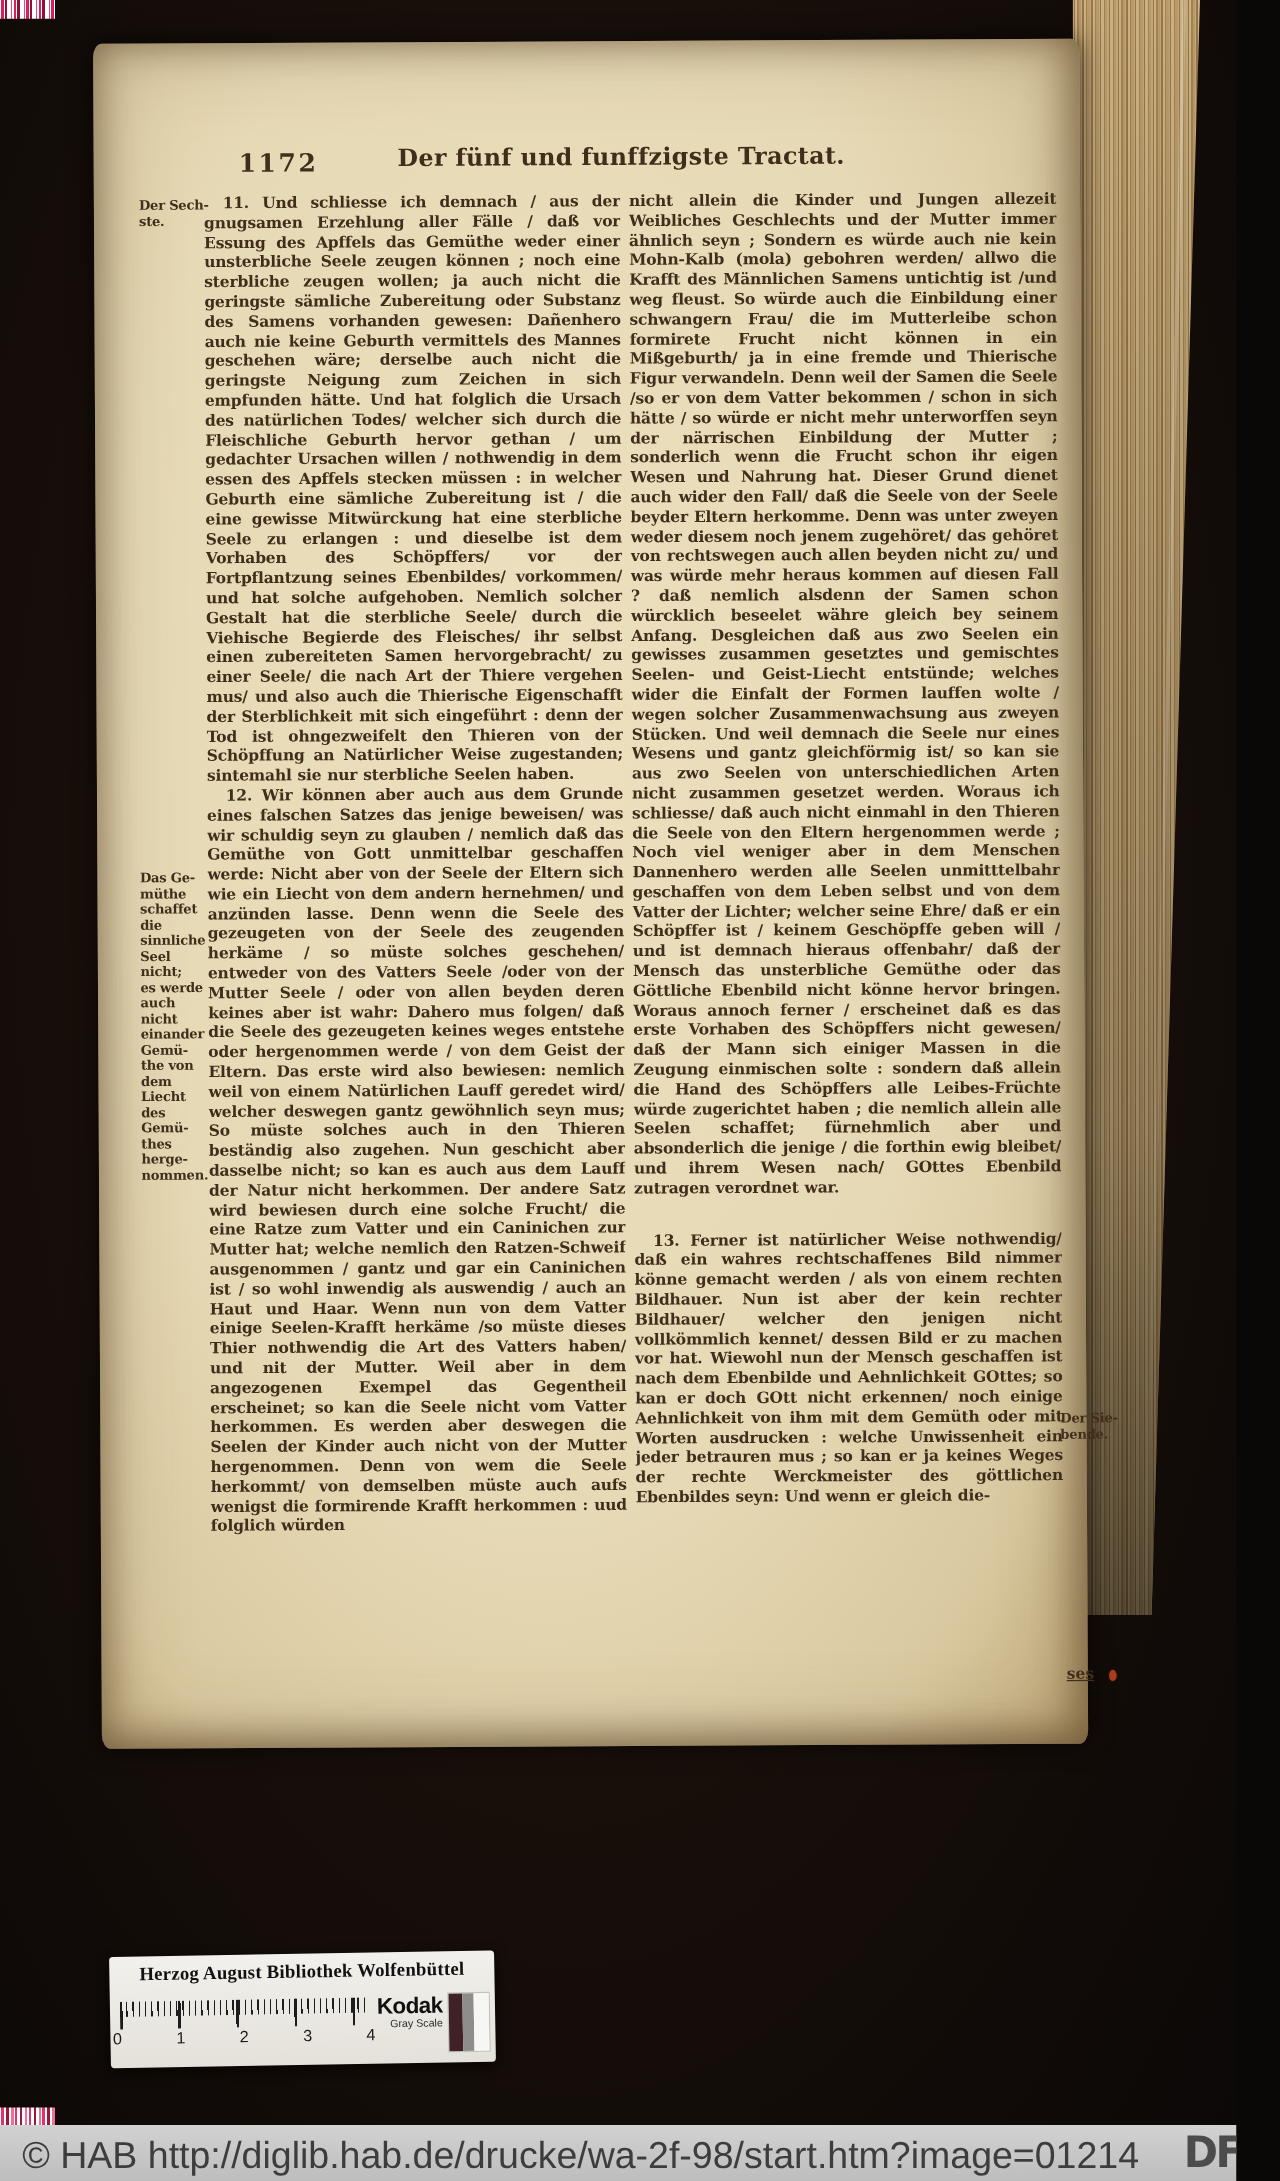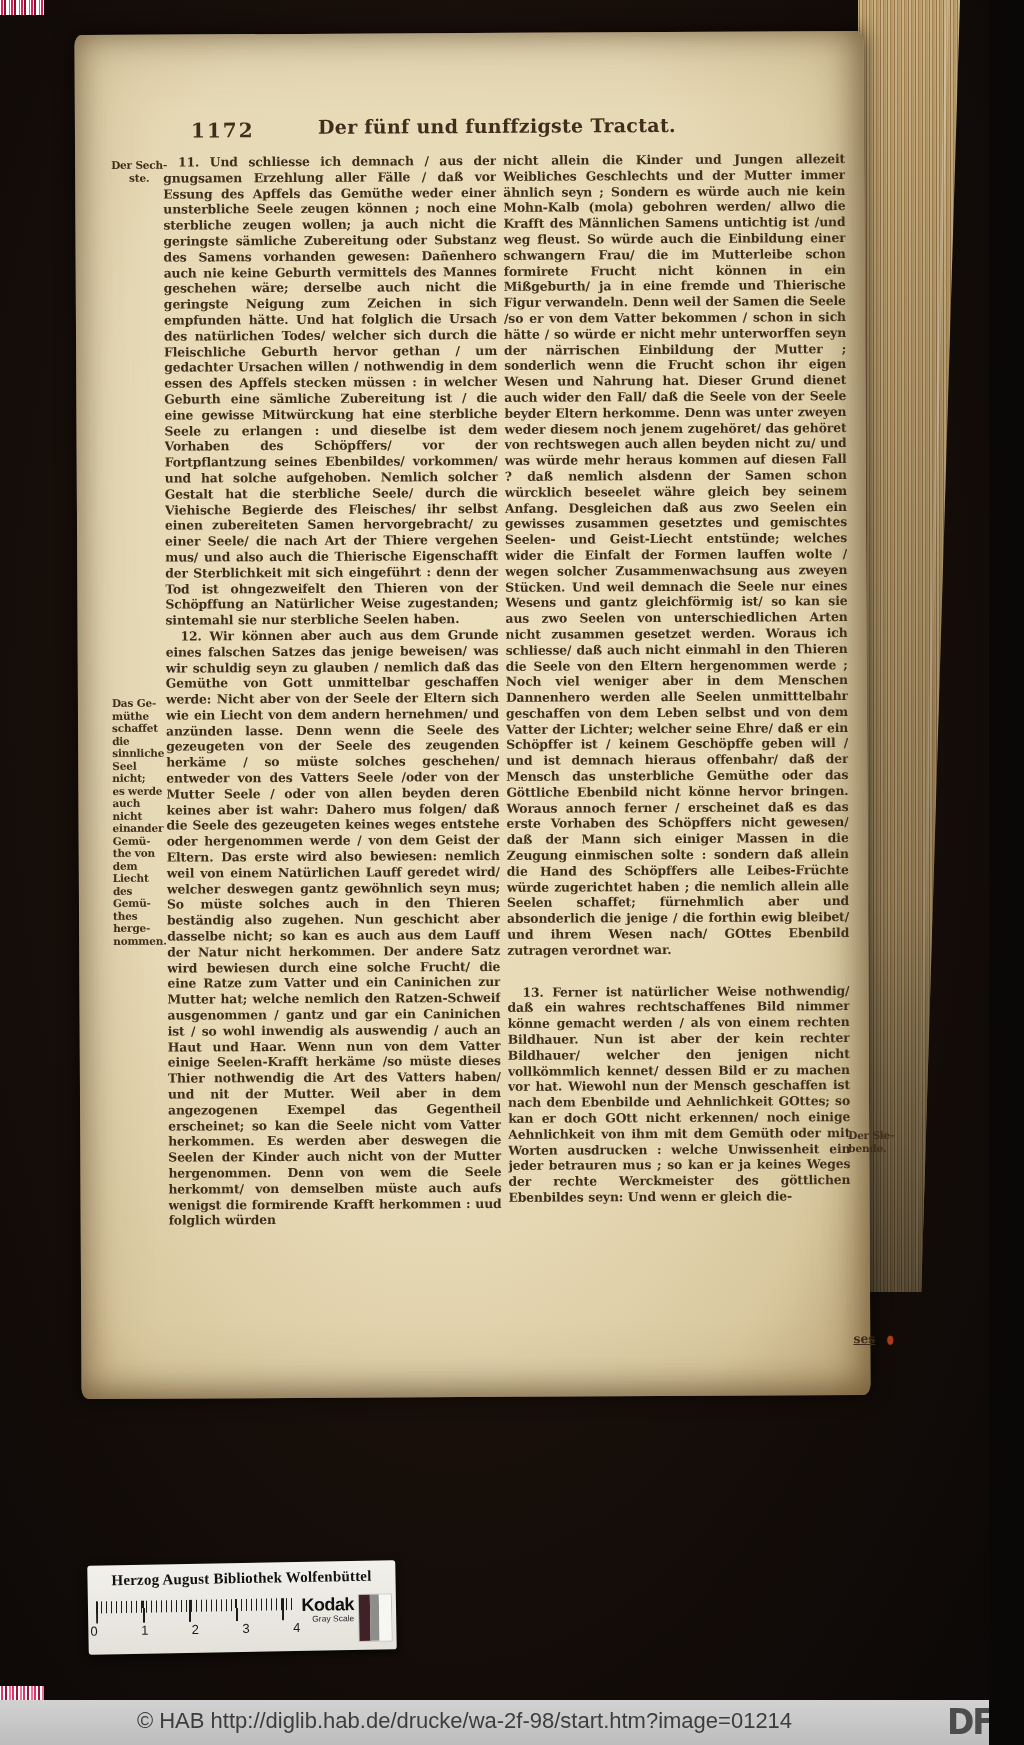--- a/index.html
+++ b/index.html
@@ -19,21 +19,21 @@
   .page{position:absolute;left:78px;top:33px;width:789px;height:1364px;z-index:3;
     background:radial-gradient(ellipse at 45% 40%, #ece0bf 0%, #e6d9b5 55%, #d9c89f 82%, #c2ac7e 97%);
     border-radius:7px/11px;transform:rotate(-0.3deg);
     box-shadow:0 0 20px rgba(0,0,0,0.65), inset 0 0 70px rgba(92,70,38,0.28),
       inset -14px 0 30px rgba(82,60,30,0.35), inset 10px 0 26px rgba(82,60,30,0.22),
       inset 0 -12px 26px rgba(82,60,30,0.25);}
   .ink{color:#402d1b;font-weight:700;}
   .page-number{position:absolute;left:116px;top:84px;font-size:20px;letter-spacing:2px;}
   .running-title{position:absolute;left:222px;top:82px;width:400px;text-align:center;font-size:19px;letter-spacing:0.3px;}
   .margin-note{position:absolute;font-size:10.5px;line-height:12.5px;white-space:pre-line;letter-spacing:-0.2px;}
-  .mn-left-top{left:36px;top:124px;width:56px;text-align:center;}
+  .mn-left-top{left:36px;top:124px;width:56px;}
   .mn-left-mid{left:34px;top:662px;width:60px;}
   .mn-right{left:768px;top:1098px;width:54px;}
   .col{position:absolute;top:120px;font-size:12.4px;line-height:15.8px;text-align:justify;
     overflow:hidden;letter-spacing:-0.15px;word-spacing:0.5px;}
   .col p{margin:0;text-indent:15px;}
   .col-left{left:88px;width:333px;height:1152px;}
   .col-right{left:428px;width:342px;height:1200px;}
   .para-13{margin-top:26px !important;}
   .catchword{position:absolute;left:690px;top:1300px;width:104px;text-align:right;font-size:12.4px;text-decoration:underline;}
   .ink-dot{position:absolute;left:806px;top:1305px;width:6px;height:9px;border-radius:50%;
@@ -63,21 +63,21 @@
     font-family:"Liberation Sans", sans-serif;font-size:8.5px;color:#2a2a2a;}
   .swatch{position:absolute;left:270px;top:33px;width:32px;height:46px;background:#f2f2ef;
     border:1px solid #c2c2bc;display:flex;}
   .swatch .s1{width:11px;background:#402127;}
   .swatch .s2{width:9px;background:#8e8d8b;}
   .swatch .s3{flex:1;background:#f6f6f3;}
   
   .footer-bar{position:absolute;left:0;top:1700px;width:1024px;height:45px;z-index:7;
     background:linear-gradient(180deg,#d2d2d2,#bdbdbd);}
   .copyright{position:absolute;left:0;right:95px;top:8px;text-align:center;
-    font-family:"Liberation Sans", sans-serif;font-size:22px;color:#3d3d3d;}
+    font-family:"Liberation Sans", sans-serif;font-size:30px;color:#3d3d3d;}
   .dfg-logo{position:absolute;right:6px;top:2px;font-family:"DejaVu Sans", sans-serif;
     font-size:33px;font-weight:700;color:#4c4c4c;letter-spacing:-2px;transform:scaleY(1.05);}
 </style>
 </head>
 <body>
 
 <div class="stage">
 
   <div class="fore-edge"></div>
   <div class="glass-edge"></div>

